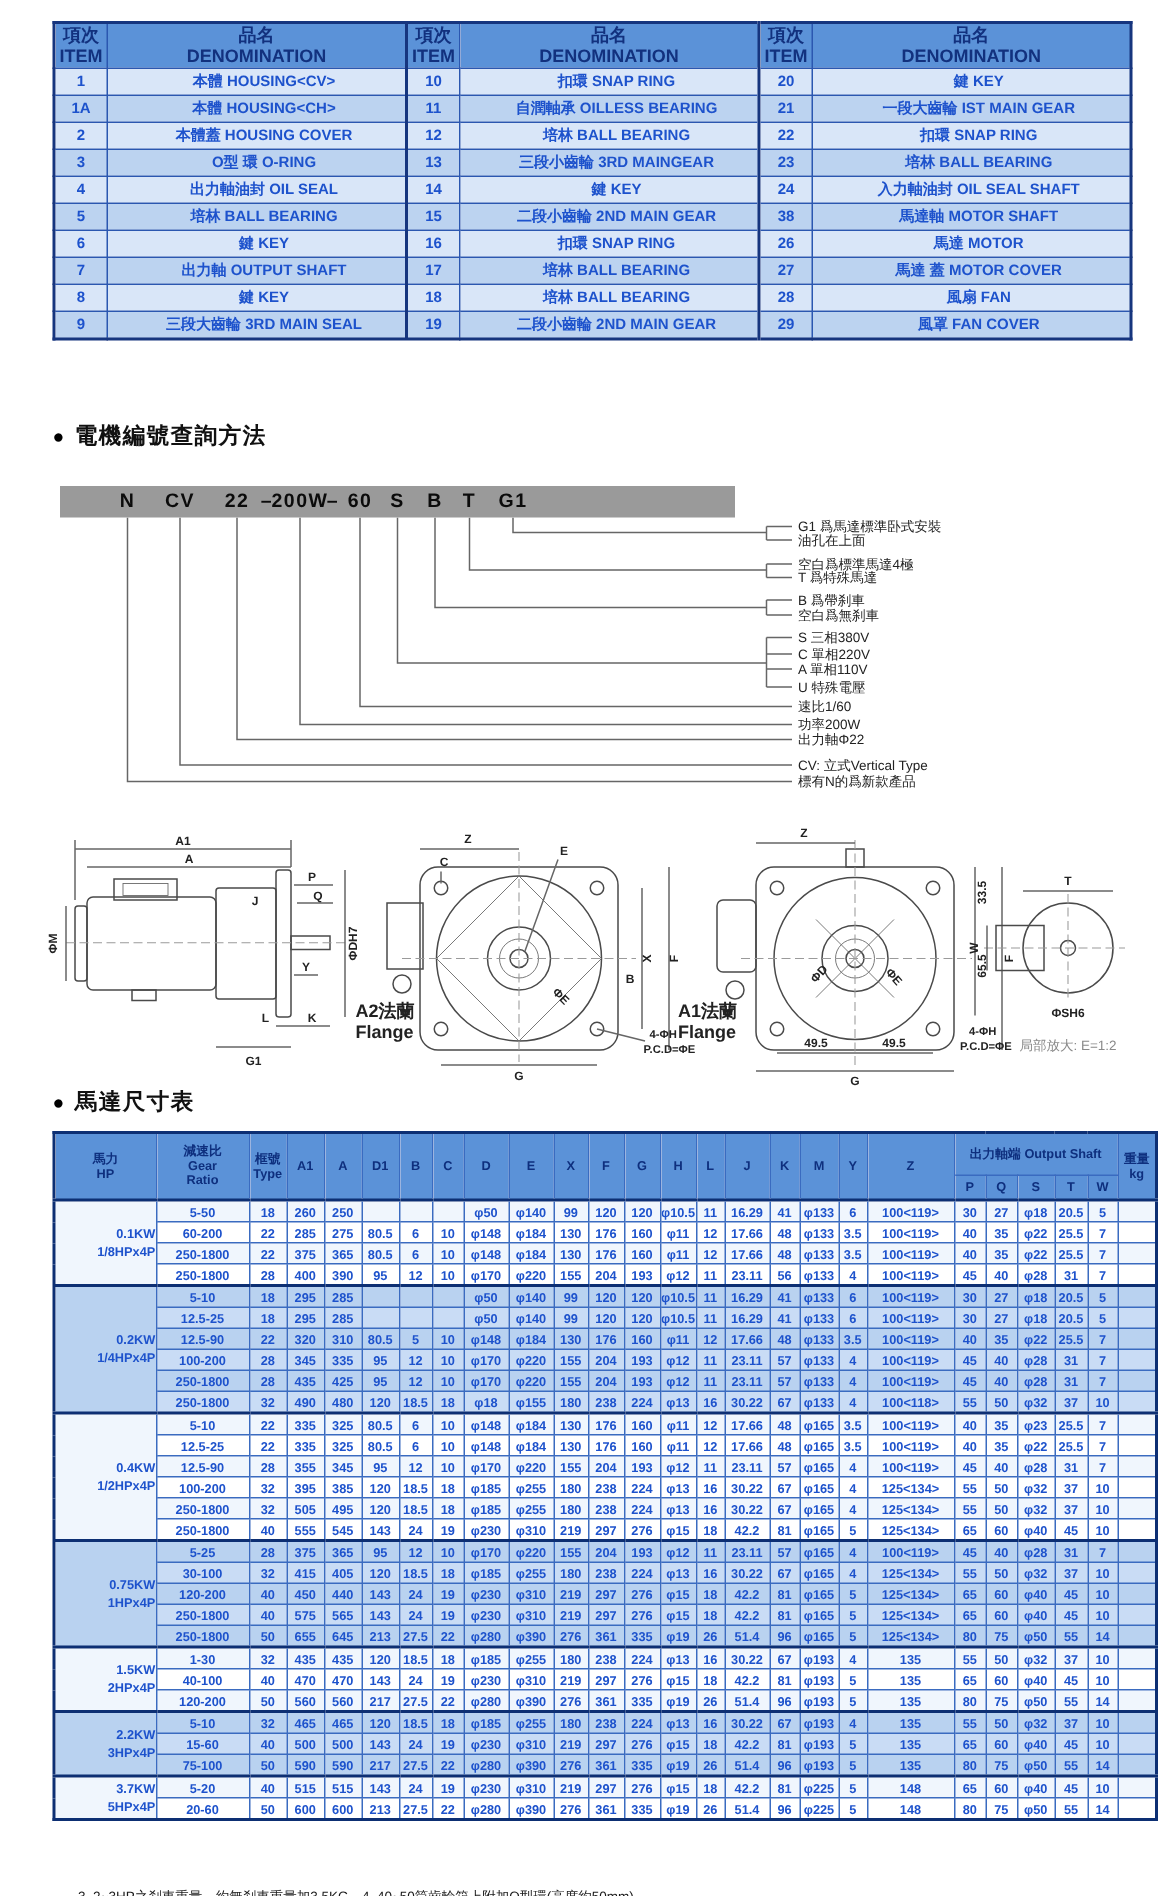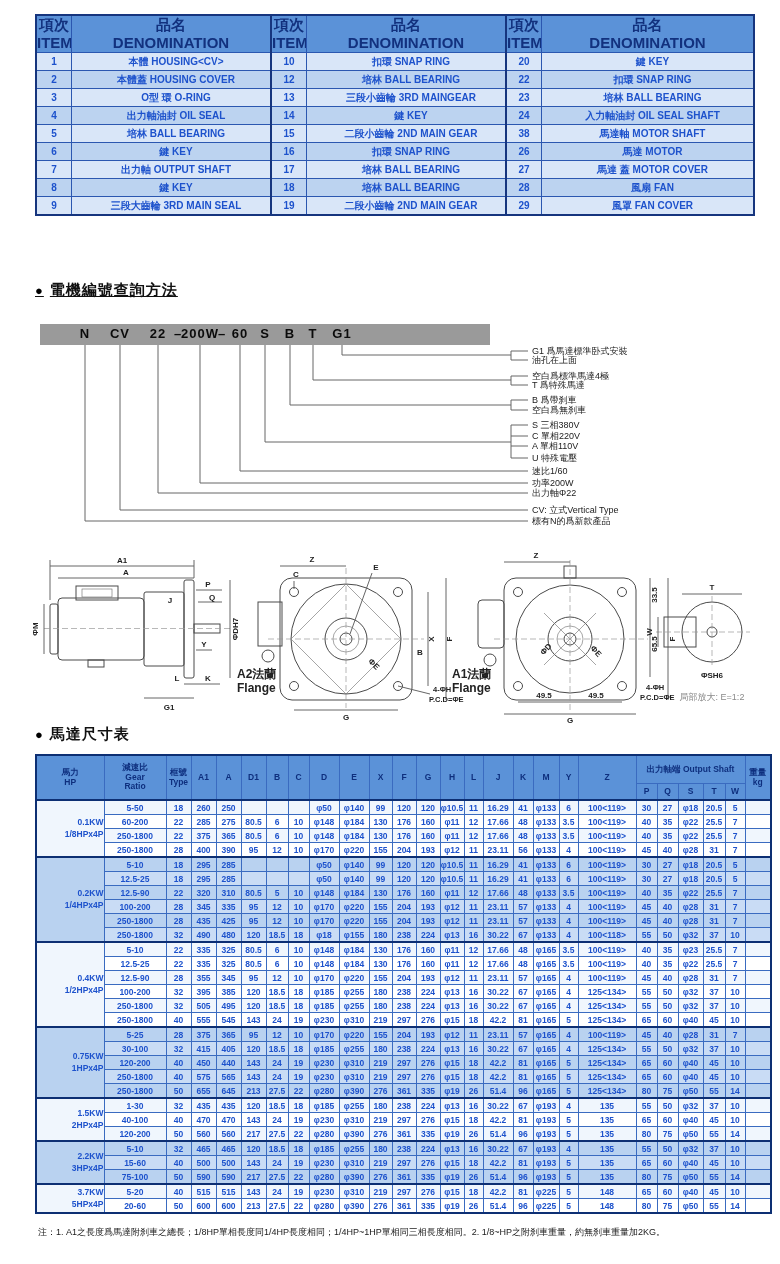--- a/index.html
+++ b/index.html
@@ -3,32 +3,32 @@
 <meta charset="utf-8">
 <style>
   html,body{margin:0;padding:0;background:#ffffff;}
   body{width:780px;height:1264px;position:relative;font-family:"Liberation Sans",sans-serif;overflow:hidden;}
   .abs{position:absolute;}
 
   
   #parts-table{left:35px;top:14px;width:720px;border-collapse:collapse;table-layout:fixed;}
   #parts-table th,#parts-table td{border:1px solid #2b57b0;overflow:hidden;white-space:nowrap;}
   #parts-table{border:2px solid #16357e;}
-  #parts-table th{background:#5b92d8;color:#12317e;font-size:15px;font-weight:bold;height:28px;line-height:1.2;padding:0;}
+  #parts-table th{background:#5b92d8;color:#12317e;font-size:12px;font-weight:bold;height:28px;line-height:1.2;padding:0;}
   #parts-table td{font-size:10px;font-weight:bold;color:#1d52cc;height:17px;padding:0 2px;}
   #parts-table td.pt-item{text-align:center;}
   #parts-table td.pt-name{padding-left:12px;text-align:center;}
   #parts-table tr:nth-child(odd) td{background:#d9e6f8;}
   #parts-table tr:nth-child(even) td{background:#bcd3f0;}
   #parts-table .sep{border-left:2px solid #16357e;}
 
   
   .sec-title{font-size:15px;font-weight:bold;color:#111;letter-spacing:1px;}
   .sec-title .bullet{font-size:13px;margin-right:6px;color:#000;}
-  #code-title{left:35px;top:281px;text-decoration:underline;}
+  #code-title{left:35px;top:281px;}
   #size-title{left:35px;top:725px;text-align:center;}
 
   
   #code-bar{left:40px;top:324px;width:450px;height:21px;background:#9a9a9a;}
   #code-bar span{position:absolute;top:2px;transform:translateX(-50%);font-size:13px;font-weight:bold;color:#0b0b0b;letter-spacing:1px;white-space:nowrap;}
 
   
   svg{position:absolute;left:0;}
   svg text{font-family:"Liberation Sans",sans-serif;fill:#222;}
   .lbl{font-size:9px;}
@@ -93,20 +93,28 @@
     </tr>
   </thead>
   <tbody>
       <tr>
         <td class="pt-item">1</td>
         <td class="pt-name">本體 HOUSING&lt;CV&gt;</td>
         <td class="pt-item sep">10</td>
         <td class="pt-name">扣環 SNAP RING</td>
         <td class="pt-item sep">20</td>
         <td class="pt-name">鍵 KEY</td>
+      </tr>
+      <tr>
+        <td class="pt-item">1A</td>
+        <td class="pt-name">本體 HOUSING&lt;CH&gt;</td>
+        <td class="pt-item sep">11</td>
+        <td class="pt-name">自潤軸承 OILLESS BEARING</td>
+        <td class="pt-item sep">21</td>
+        <td class="pt-name">一段大齒輪 IST MAIN GEAR</td>
       </tr>
       <tr>
         <td class="pt-item">2</td>
         <td class="pt-name">本體蓋 HOUSING COVER</td>
         <td class="pt-item sep">12</td>
         <td class="pt-name">培林 BALL BEARING</td>
         <td class="pt-item sep">22</td>
         <td class="pt-name">扣環 SNAP RING</td>
       </tr>
       <tr>
@@ -1257,15 +1265,14 @@
         <td>75</td>
         <td>φ50</td>
         <td>55</td>
         <td>14</td>
         <td></td>
       </tr>
     </tbody>
 </table>
 
 <div id="footnotes" class="abs">
-  <div class="fn1">注：1. A1之長度爲馬達附刹車之總長；1/8HP單相長度同1/4HP長度相同；1/4HP~1HP單相同三相長度相同。2. 1/8~HP之附刹車重量，約無刹車重量加2KG。</div>
   <div class="fn2">3. 2~3HP之刹車重量，約無刹車重量加3.5KG。4. 40~50筒齒輪箱上附加O型環(高度約50mm)</div>
 </div>
 
 </body></html>

